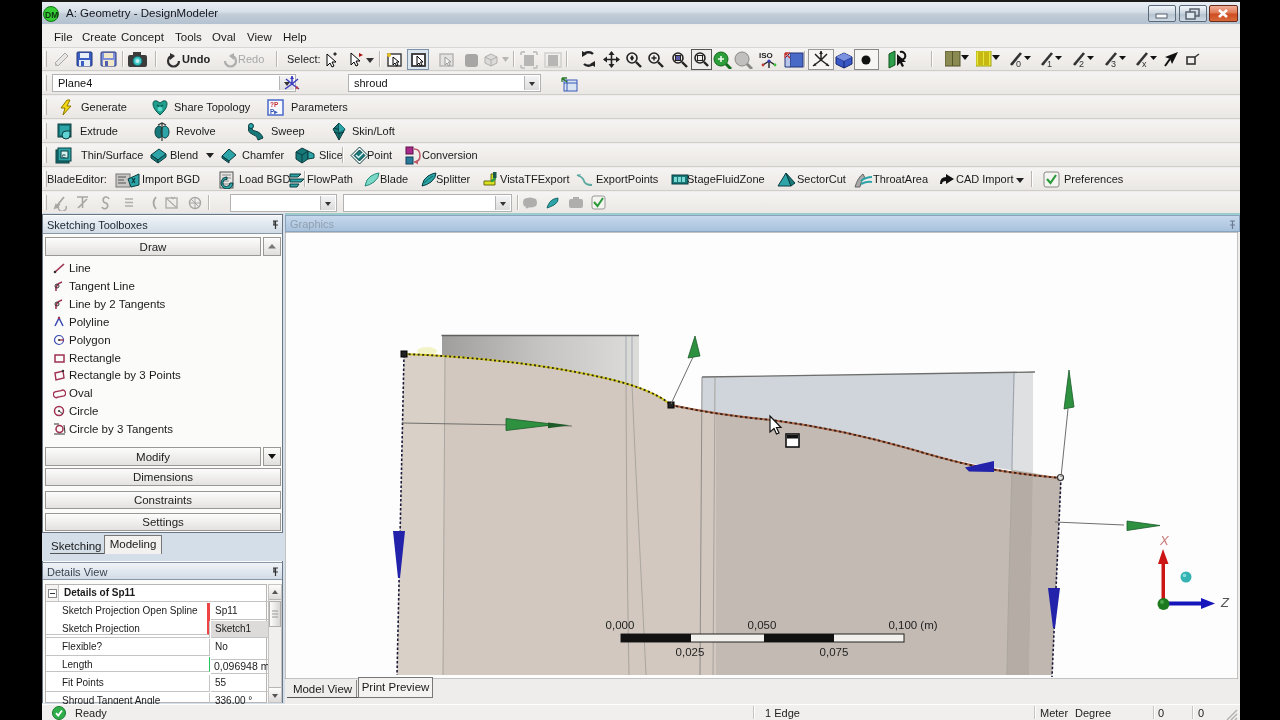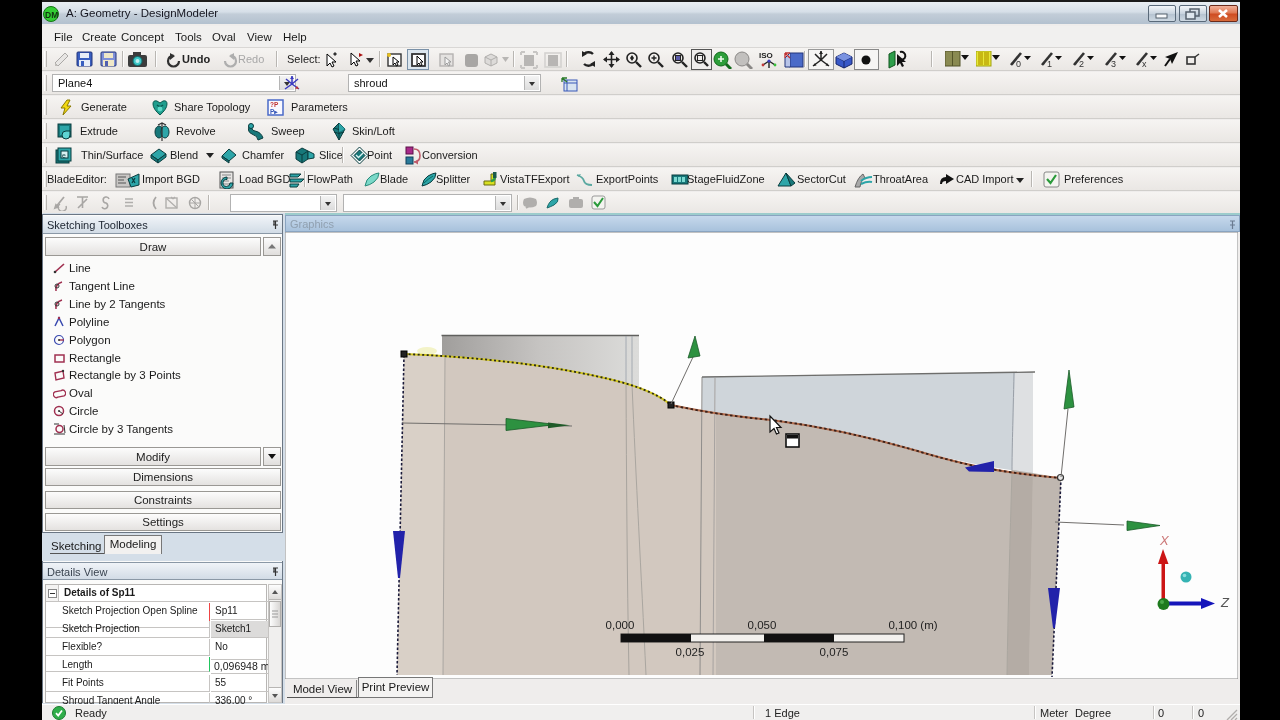--- a/index.html
+++ b/index.html
@@ -602,21 +602,21 @@
     </div>
     <div class="abs" style="left:2px;top:23px;width:222px;height:119px;background:#fff;border:1px solid #b8b6b4">
       <div class="dcell" style="left:0;top:0;width:13px;height:17px;border-right:1px solid #c6c4c2;background:#f4f3f2">
         <svg class="abs" style="left:2px;top:4px" width="9" height="9">
             <rect x="0.5" y="0.5" width="8" height="8" fill="#fff" stroke="#888"></rect>
             <path d="M2 4.5 h5" stroke="#333"></path>
           </svg>
       </div>
       <div class="dt" style="left:18px;top:2px;font-weight:bold">Details of Sp11</div>
       <div class="dcell" style="left:13px;top:0;width:209px;height:17px"></div>
-      <div class="dcell" style="left:0;top:18px;width:164px;height:25px;border-right:1px solid #ef4444">
+      <div class="dcell" style="left:0;top:18px;width:164px;height:32px;border-right:3px solid #ef4444">
           <span class="dt" style="left:16px;top:2px">Sketch Projection Open Spline</span>
         </div>
       <div class="dcell" style="left:165px;top:18px;width:57px;height:17px">
           <span class="dt" style="left:4px;top:2px">Sp11</span>
         </div>
       <div class="dcell" style="left:0;top:36px;width:164px;height:17px;border-right:1px solid #c6c4c2">
           <span class="dt" style="left:16px;top:2px">Sketch Projection</span>
         </div>
       <div class="dcell" style="left:165px;top:36px;width:57px;height:17px;background:#dcdbda">
           <span class="dt" style="left:4px;top:2px">Sketch1</span>

